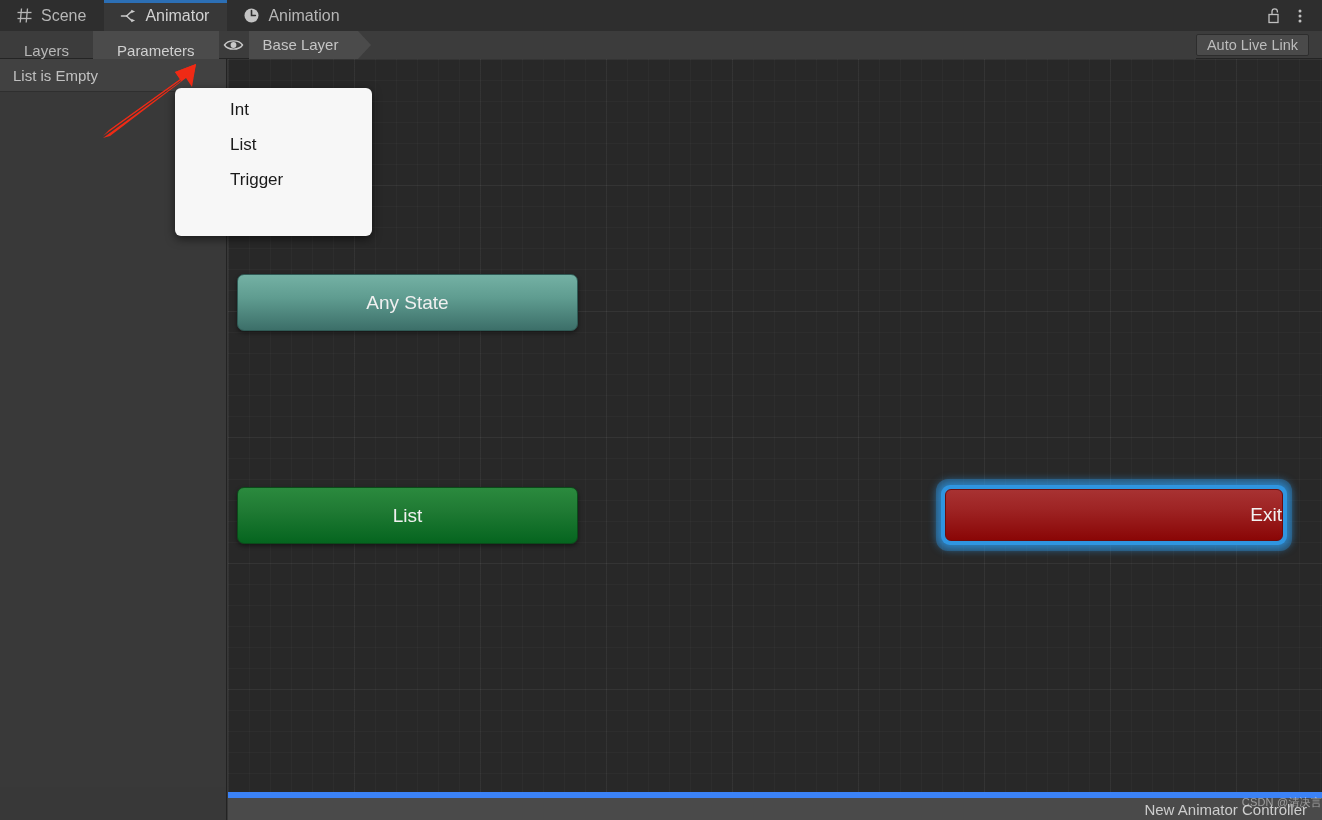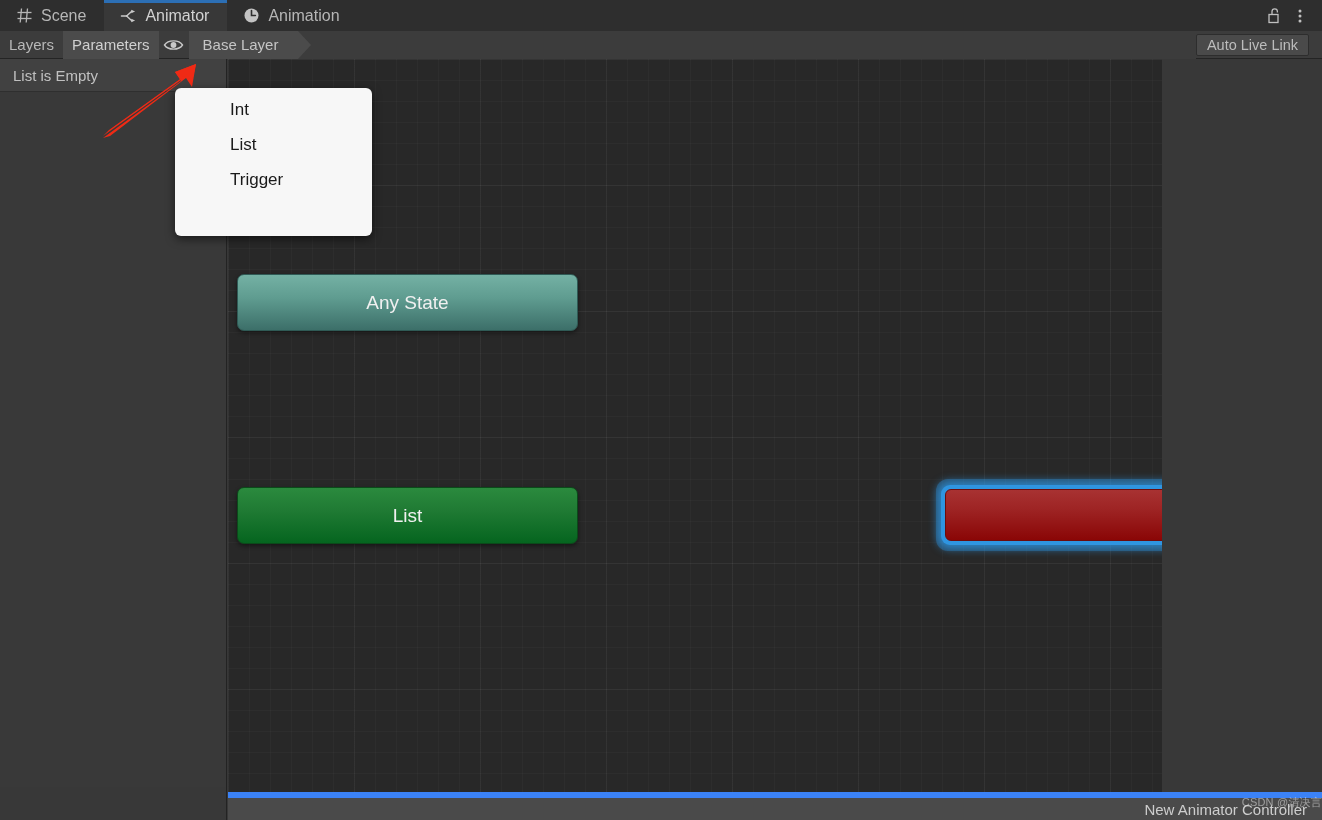--- a/index.html
+++ b/index.html
@@ -51,22 +51,22 @@
   }
 
   
   .toolbar {
     position:absolute; left:0; top:31px; width:1322px; height:28px;
     background:#3c3c3c;
     border-bottom:1px solid #242424;
     display:flex; align-items:center;
   }
   .tb-btn {
-    height:28px; padding:0 9px;
-    display:flex; align-items:center;
+    height:28px; padding:0 24px;
+    display:flex; align-items:flex-end;
     color:#b8b8b8; font-size:15px;
     background:transparent;
   }
   .tb-btn.pressed { background:#4b4b4b; color:#d0d0d0; }
   .tb-eye {
     width:30px; height:28px;
     display:flex; align-items:center; justify-content:center;
   }
   .crumb {
     position:relative;
@@ -149,21 +149,21 @@
     display:flex; align-items:center;
     padding-left:13px;
     color:#c0c0c0; font-size:15px;
     border-bottom:1px solid #2f2f2f;
   }
   .list-rest { height:695px; background:#393939; }
 
   
   .graph {
     position:absolute; left:228px; top:59px;
-    width:934px; height:733px;
+    width:1094px; height:733px;
     background:
       repeating-linear-gradient(to right, rgba(255,255,255,0.022) 0 1px, transparent 1px 21px),
       repeating-linear-gradient(to bottom, rgba(255,255,255,0.022) 0 1px, transparent 1px 21px),
       repeating-linear-gradient(to right, rgba(255,255,255,0.030) 0 1px, transparent 1px 126px),
       repeating-linear-gradient(to bottom, rgba(255,255,255,0.030) 0 1px, transparent 1px 126px),
       #282828;
     overflow:hidden;
   }
   .statusbar {
     position:absolute; left:228px; top:792px;

